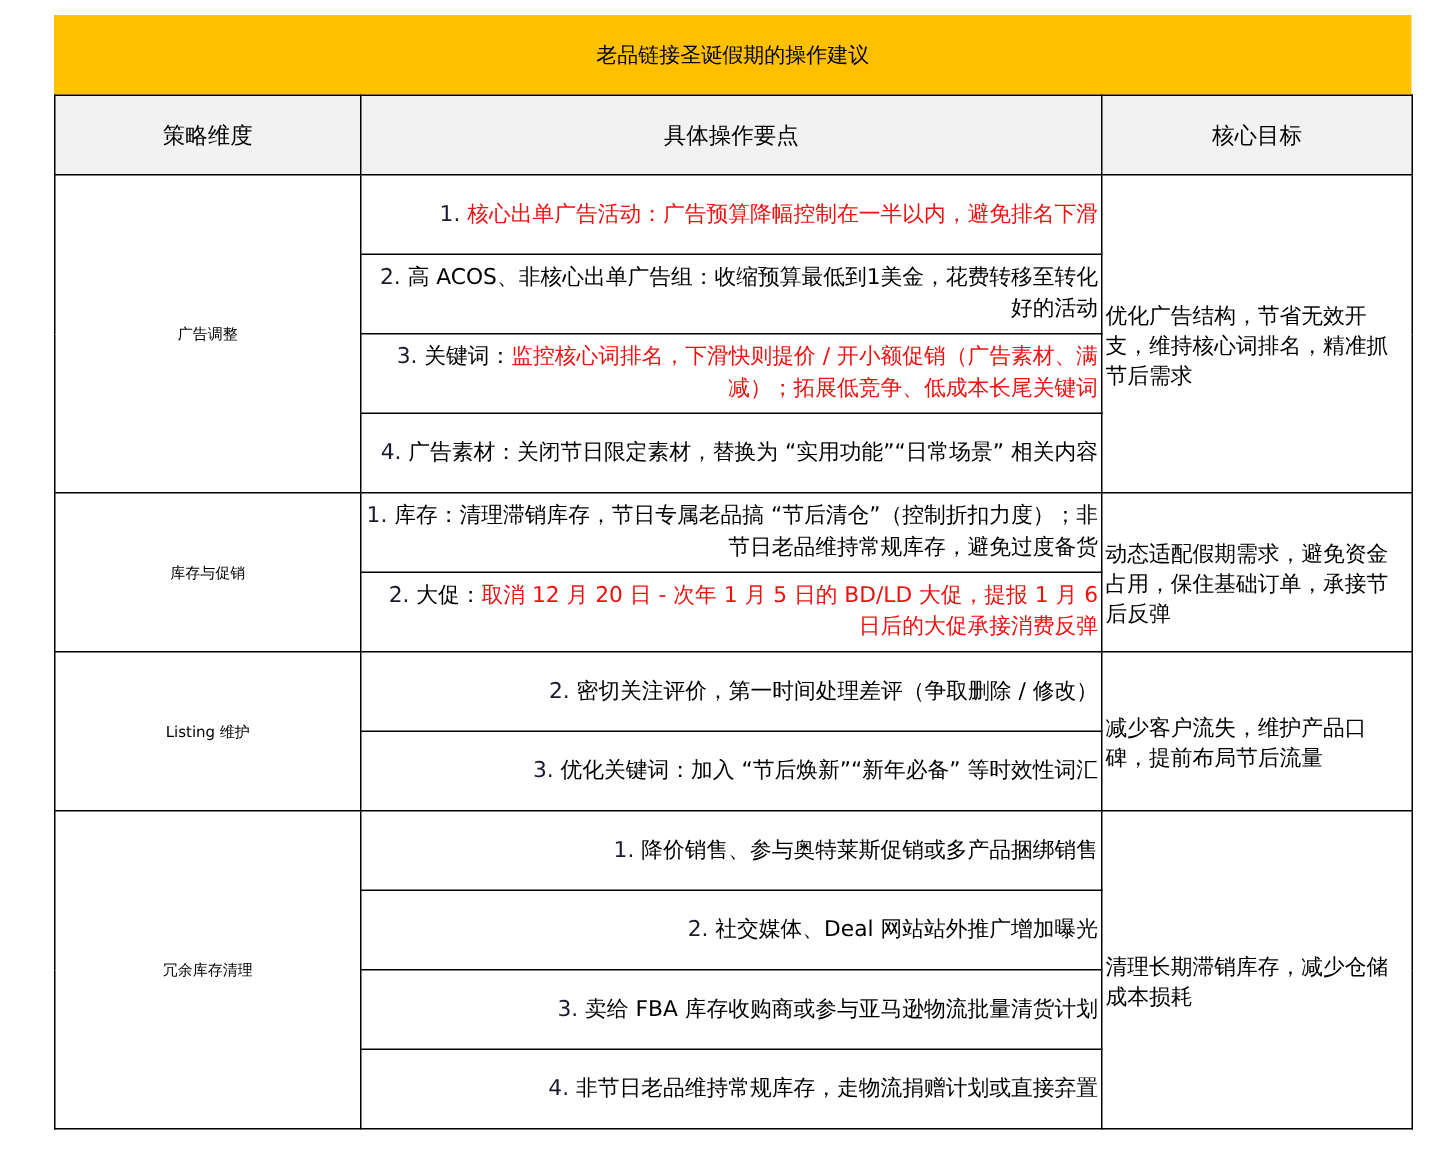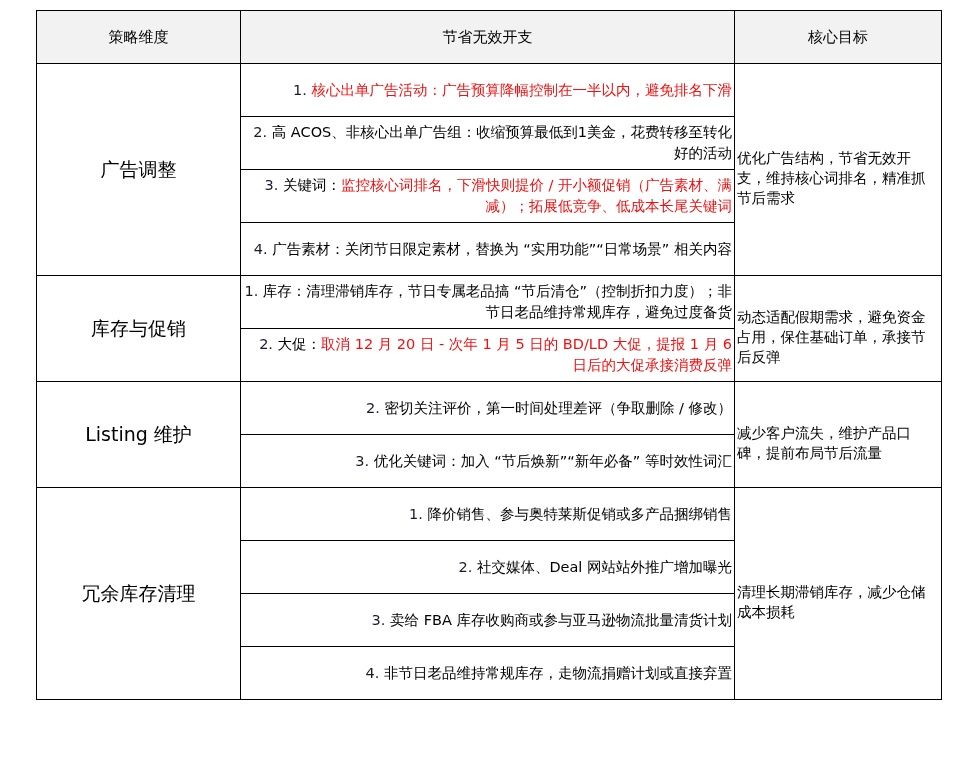--- a/index.html
+++ b/index.html
@@ -22,47 +22,50 @@
     td, th {
       border: 1.5px solid #000; padding: 0; font-weight: normal;
     }
     th {
       background: #f2f2f2; height: 52px; font-size: 15px; text-align: center;
     }
     .col1 { width: 204px; }
     .col2 { width: 494px; }
     .col3 { width: 207px; }
     td.dim {
-      text-align: center; vertical-align: middle; font-size: 19px;
+      text-align: center; vertical-align: middle; font-size: 10px;
     }
     td.pt {
       height: 52px; font-size: 14.5px; line-height: 21px;
       padding: 0 2px 0 3px; vertical-align: middle; text-align: right;
     }
     td.goal {
       font-size: 14.5px; line-height: 20px; padding: 16px 4px 0 2px;
       vertical-align: middle;
     }
     .red { color: #ee1111; }
     .num { color: #1a1a2e; }
   </style>
 </head>
 <body>
 
 <div class="sheet">
+  <div class="banner">
+    <span>老品链接圣诞假期的操作建议</span>
+  </div>
   <table>
     <colgroup>
       <col class="col1">
         <col class="col2">
         <col class="col3">
     </colgroup>
     <thead>
       <tr>
         <th>策略维度</th>
-        <th>节省无效开支</th>
+        <th>具体操作要点</th>
         <th>核心目标</th>
       </tr>
     </thead>
     <tbody>
 
       <tr>
         <td class="dim" rowspan="4">广告调整</td>
         <td class="pt"><span class="num">1.</span> <span class="red">核心出单广告活动：广告预算降幅控制在一半以内，避免排名下滑</span></td>
         <td class="goal" rowspan="4">优化广告结构，节省无效开支，维持核心词排名，精准抓节后需求</td>
       </tr>

